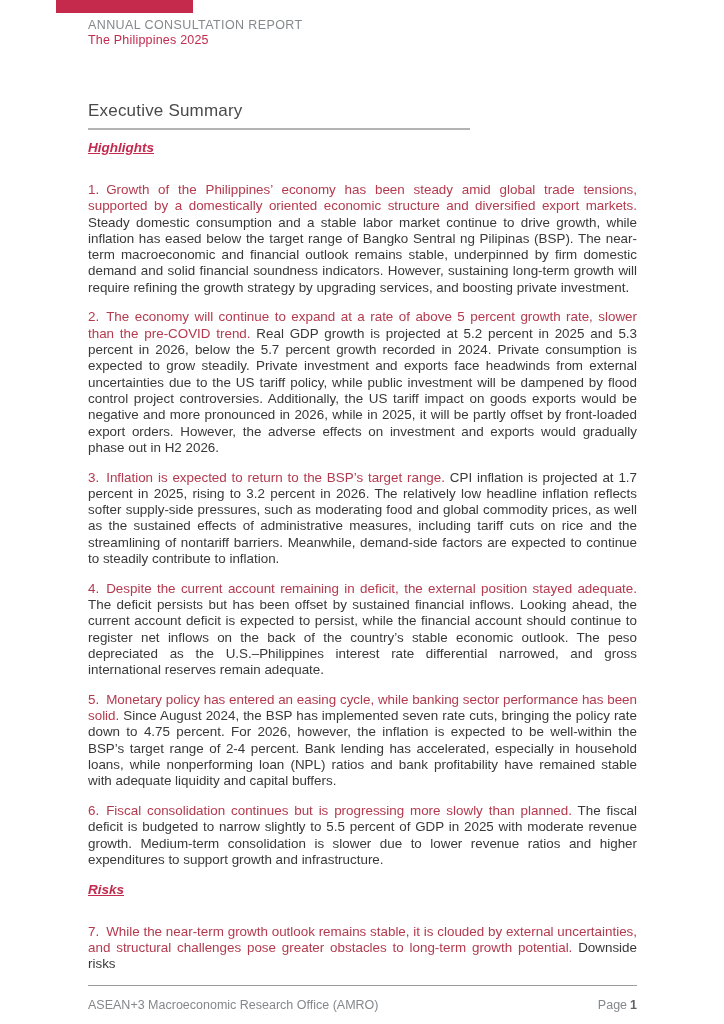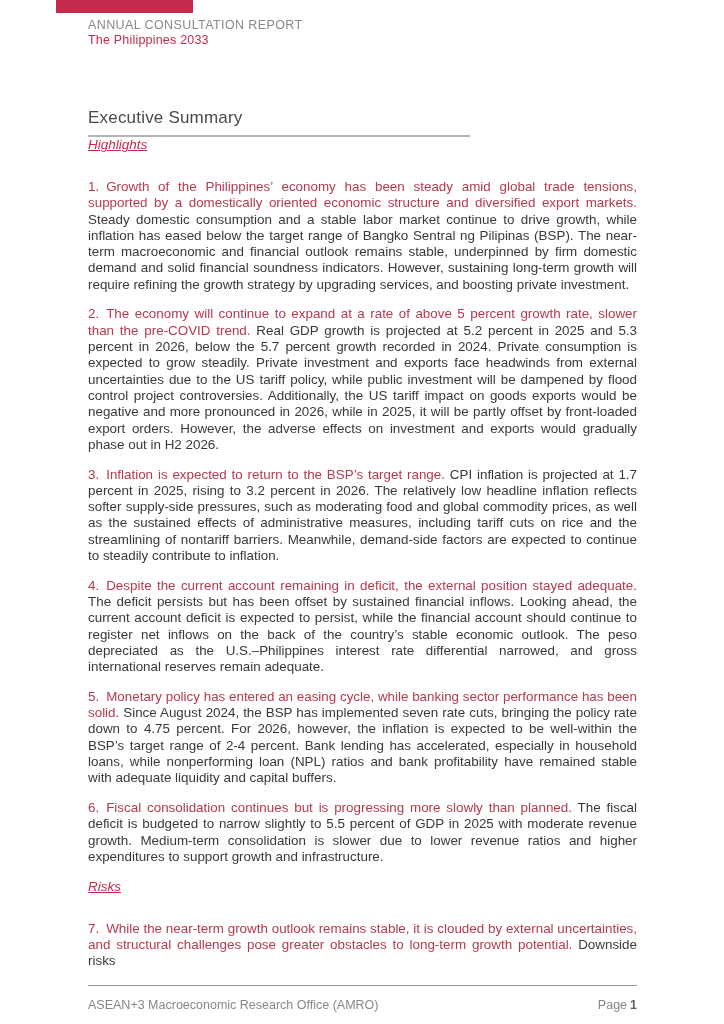--- a/index.html
+++ b/index.html
@@ -27,39 +27,40 @@
     letter-spacing: 0.4px;
     text-align: center;
   }
   .country-year {
     font-size: 12.5px;
     color: var(--brand-red, #C22B4E);
     letter-spacing: 0.2px;
   }
   .content {
     position: absolute;
-    left: 88px; top: 108px;
+    left: 88px; top: 101px;
     width: 549px;
   }
   .page-title {
     margin: 0;
     font-size: 17px;
     font-weight: 400;
     color: #4A4A4A;
     line-height: 20px;
     letter-spacing: 0.2px;
   }
   .title-rule {
     margin-top: 7px;
     width: 382px; height: 2px;
     background: #B3B3B3;
   }
   .section-label {
+    margin-top: 10px;
     font-size: 13.5px;
-    font-weight: normal;
+    font-weight: bold;
     font-style: italic;
     text-decoration: underline;
     color: var(--brand-red, #C22B4E);
     line-height: 16px;
   }
   .section-label + .paragraph { margin-top: 26px; }
   .paragraph {
     margin-top: 12px;
     font-size: 13.4px;
     line-height: 16.3px;
@@ -92,21 +93,21 @@
   .page-num-wrap { color: #85888B; padding-left: 42px; }
   .page-number { font-weight: bold; color: #5F6266; padding-left: 3px; }
 </style>
 </head>
 <body>
 
 <div class="top-bar"></div>
 
 <div class="doc-header">
   <div class="series-title">ANNUAL CONSULTATION REPORT</div>
-  <div class="country-year">The Philippines 2033</div>
+  <div class="country-year">The Philippines 2025</div>
 </div>
 
 <div class="content">
   <h1 class="page-title">Executive Summary</h1>
   <div class="title-rule"></div>
 
   <div class="section-label">Highlights</div>
 
   <p class="paragraph"><span class="para-number">1.</span><span class="para-lead">Growth of the Philippines’ economy has been steady amid global trade tensions, supported by a domestically oriented economic structure and diversified export markets.</span><span class="para-body"> Steady domestic consumption and a stable labor market continue to drive growth, while inflation has eased below the target range of Bangko Sentral ng Pilipinas (BSP). The near-term macroeconomic and financial outlook remains stable, underpinned by firm domestic demand and solid financial soundness indicators. However, sustaining long-term growth will require refining the growth strategy by upgrading services, and boosting private investment.</span></p>
 

